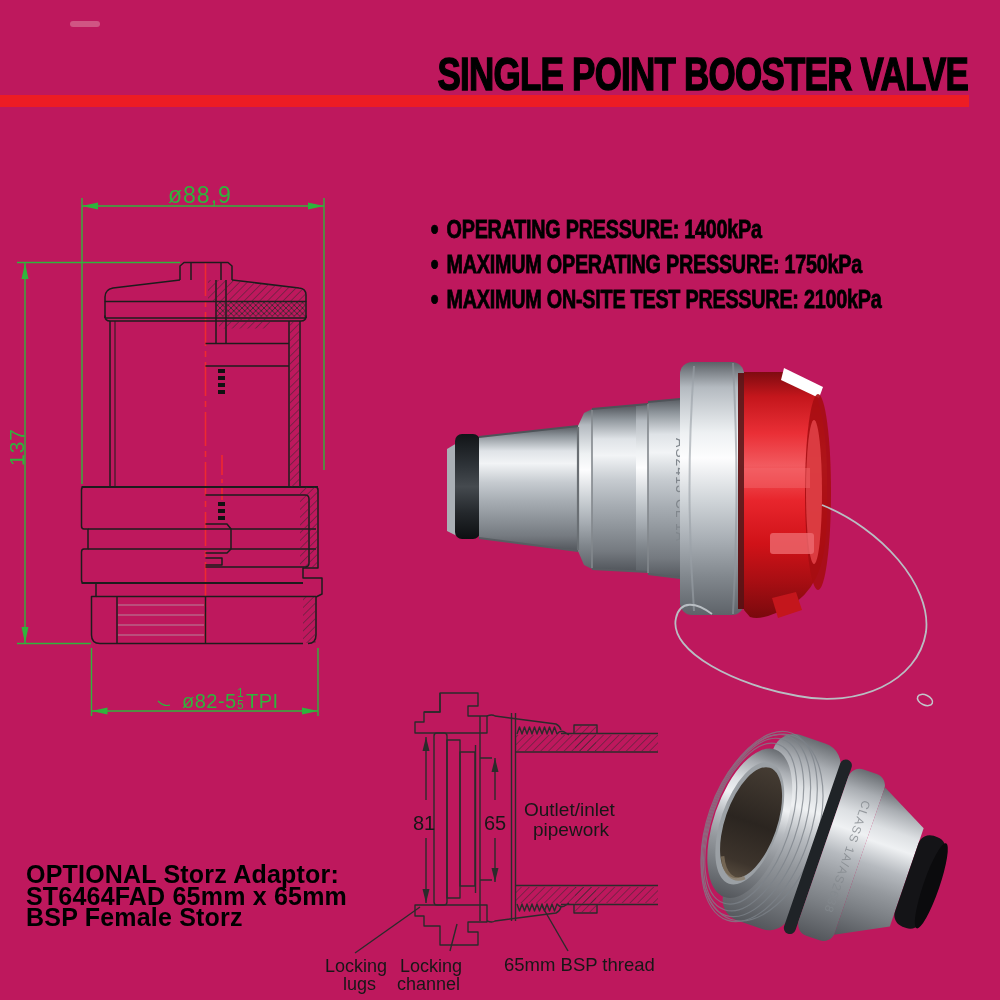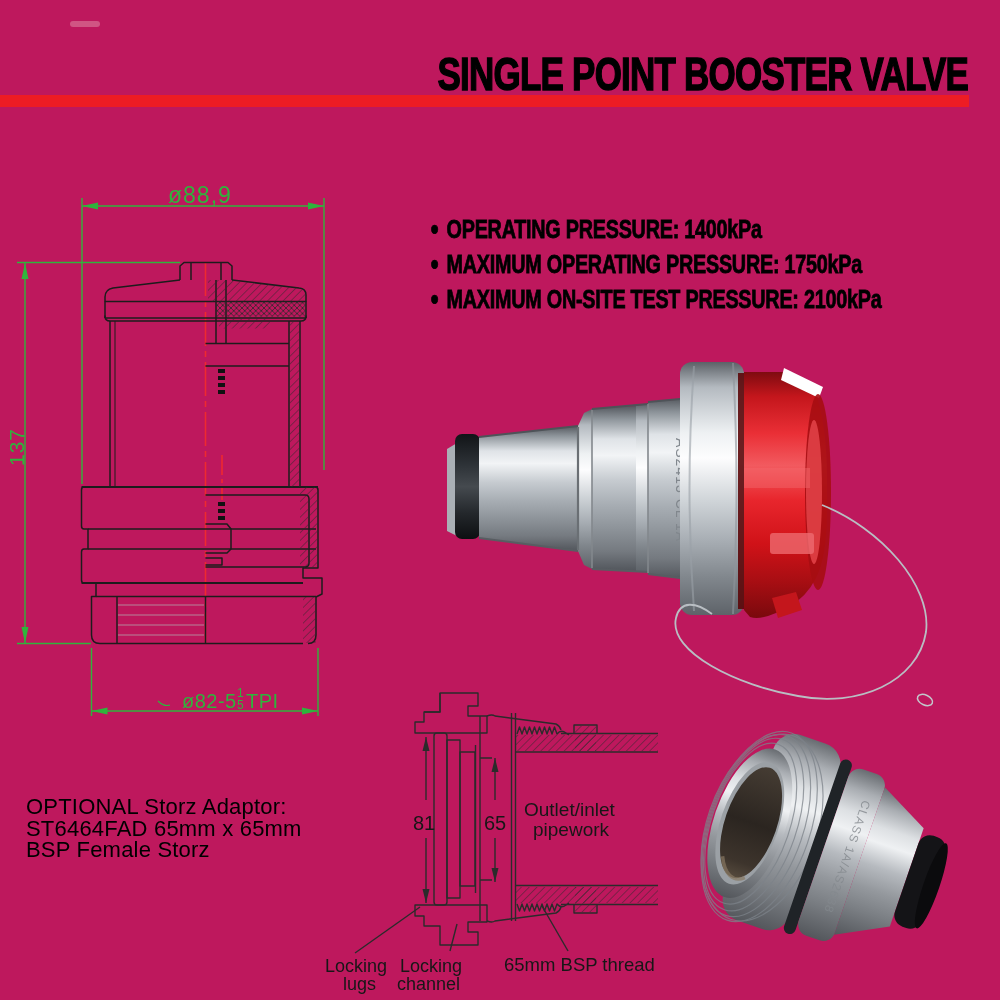--- a/index.html
+++ b/index.html
@@ -1,20 +1,20 @@
 <!DOCTYPE html>
 <html><head><meta charset="utf-8"><style>
 html,body{margin:0;padding:0}
 .page{position:relative;width:1000px;height:1000px;background:#be185d;overflow:hidden;font-family:"Liberation Sans",sans-serif}
 .abs{position:absolute}
 .title{right:32px;top:47px;font-weight:bold;font-size:46px;letter-spacing:-1px;color:#000;-webkit-text-stroke:1.4px #000;transform:scaleX(0.76);transform-origin:100% 0%;white-space:nowrap}
 .redbar{left:0;top:95px;width:969px;height:12px;background:#ed1c24}
 .bullets{left:430px;top:213px;font-weight:bold;font-size:26px;line-height:33px;color:#000;letter-spacing:-0.3px;-webkit-text-stroke:0.8px #000;transform:scaleX(0.76);transform-origin:0 0;white-space:nowrap}
 .bullets .b{display:inline-block;font-size:20px;transform:translateY(-3px);margin-right:10px}
-.optional{left:26px;top:796px;font-weight:normal;font-size:22px;line-height:21.5px;color:#000;letter-spacing:0.2px}
+.optional{left:26px;top:864px;font-weight:bold;font-size:25px;line-height:21.5px;color:#000;letter-spacing:0.2px}
 </style></head>
 <body>
 <div class="page">
   <div class="abs title">SINGLE POINT BOOSTER VALVE</div>
   <div class="abs redbar"></div>
   <div class="abs" style="left:70px;top:21px;width:30px;height:6px;background:#f4c9cb;opacity:0.35;border-radius:3px"></div>
 
   <div class="abs bullets">
     <div><span class="b">●</span>OPERATING PRESSURE: 1400kPa</div>
     <div><span class="b">●</span>MAXIMUM OPERATING PRESSURE: 1750kPa</div>

